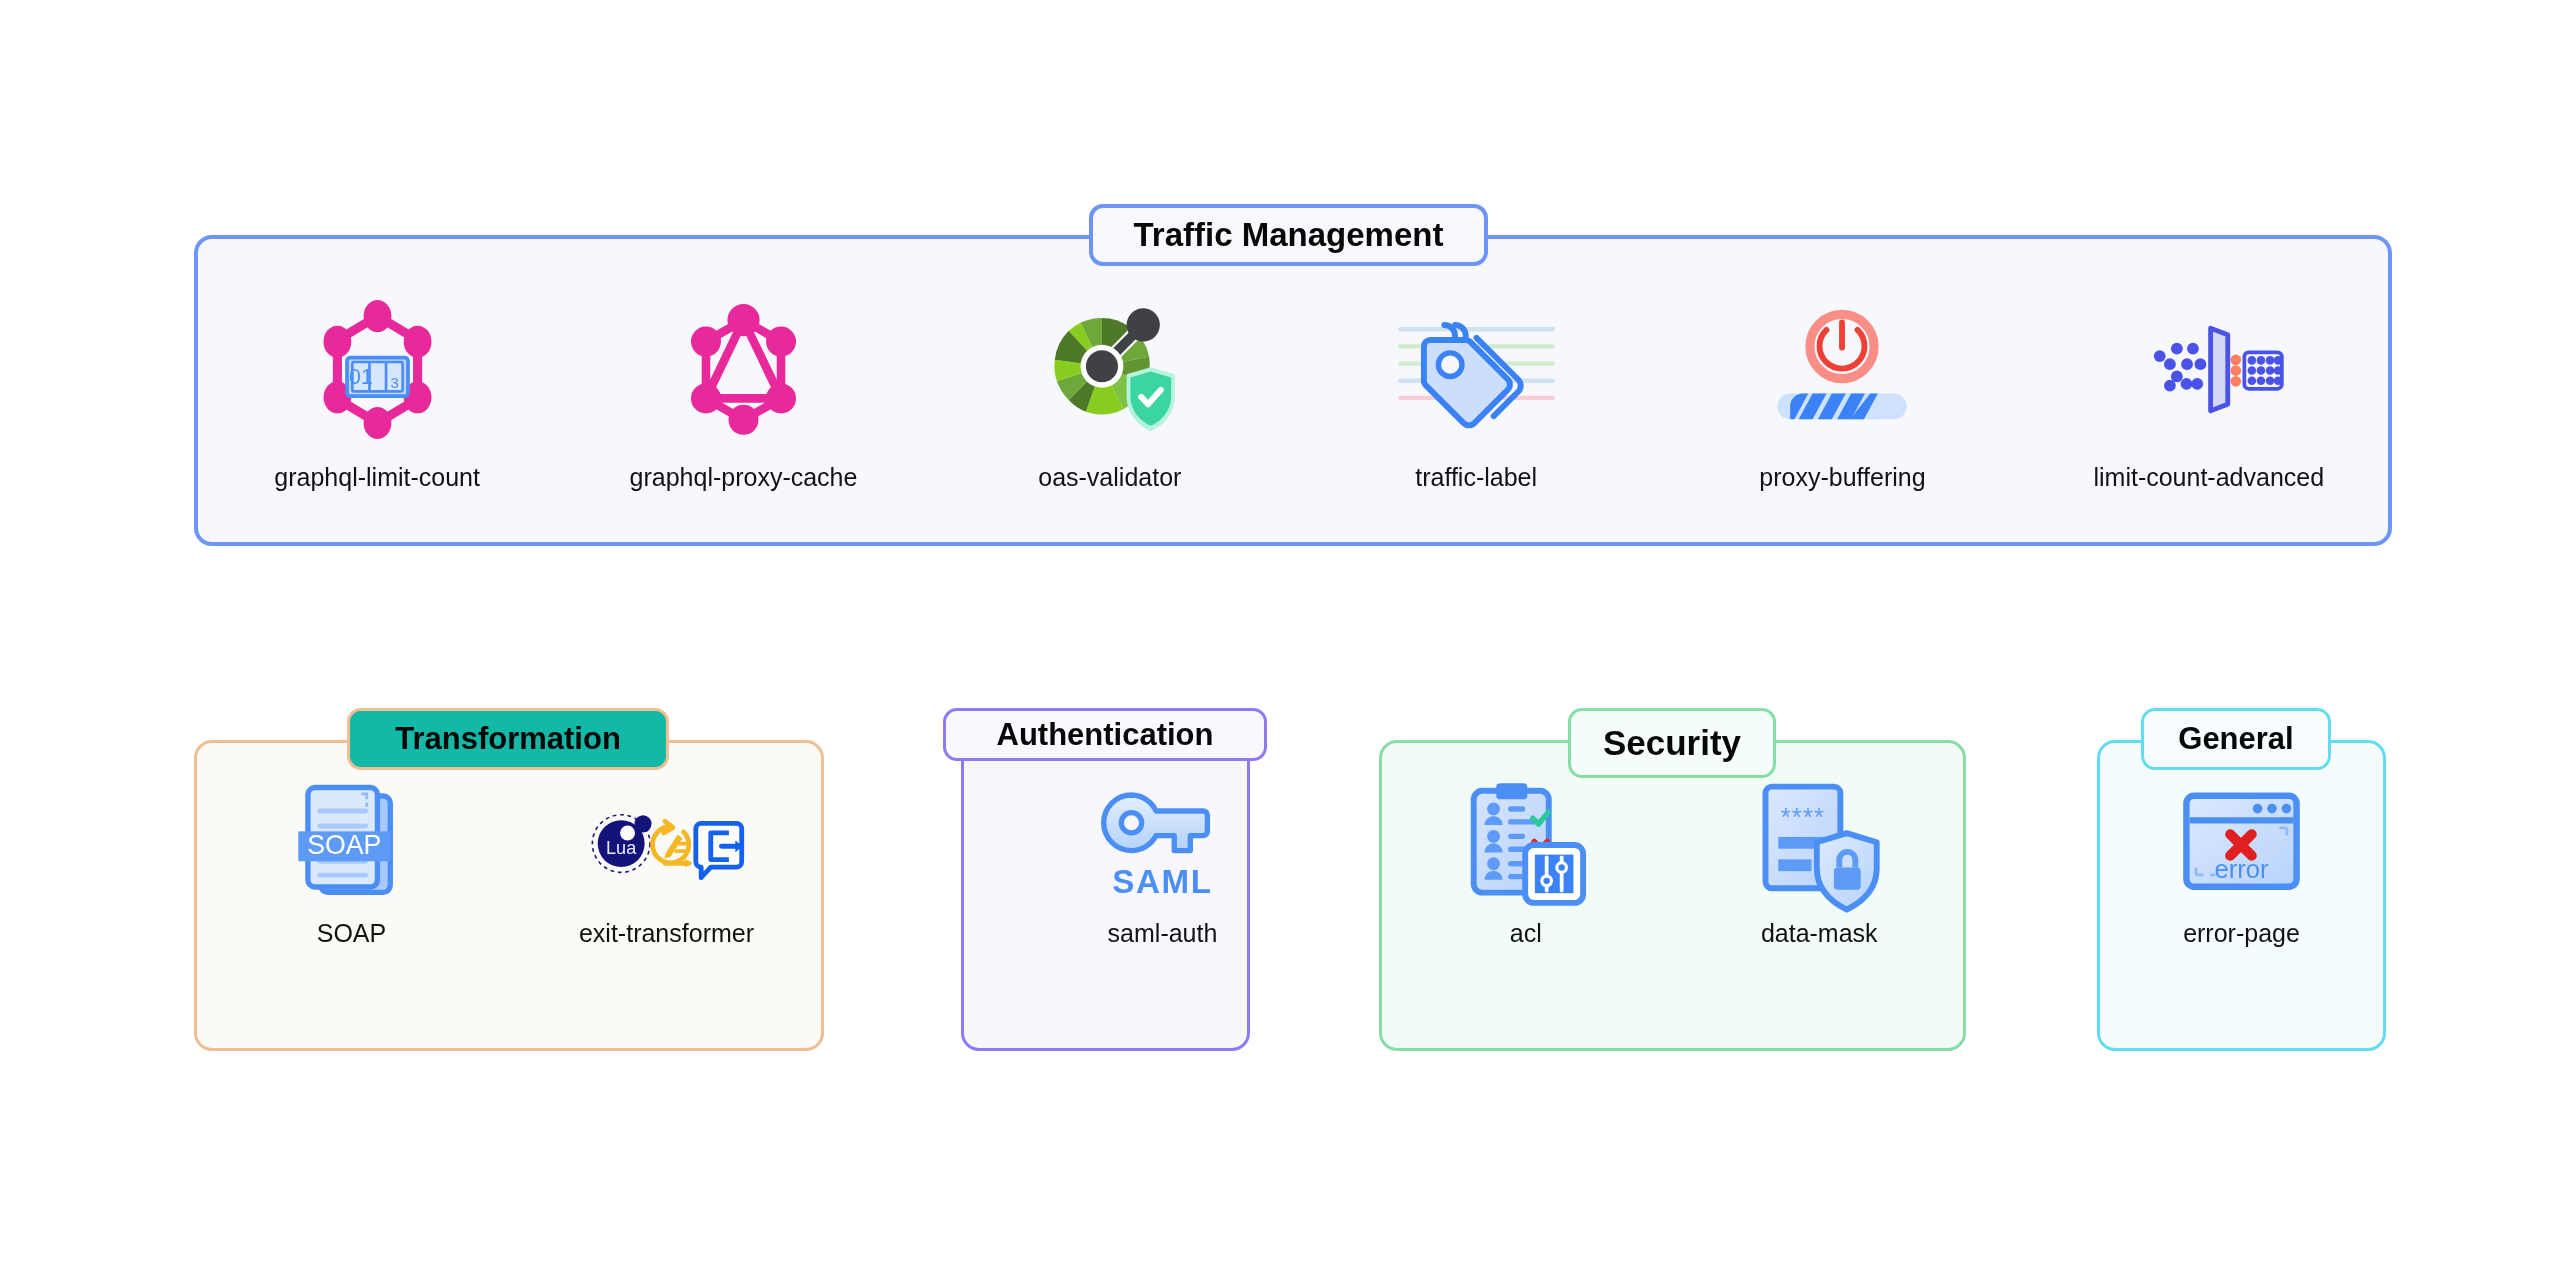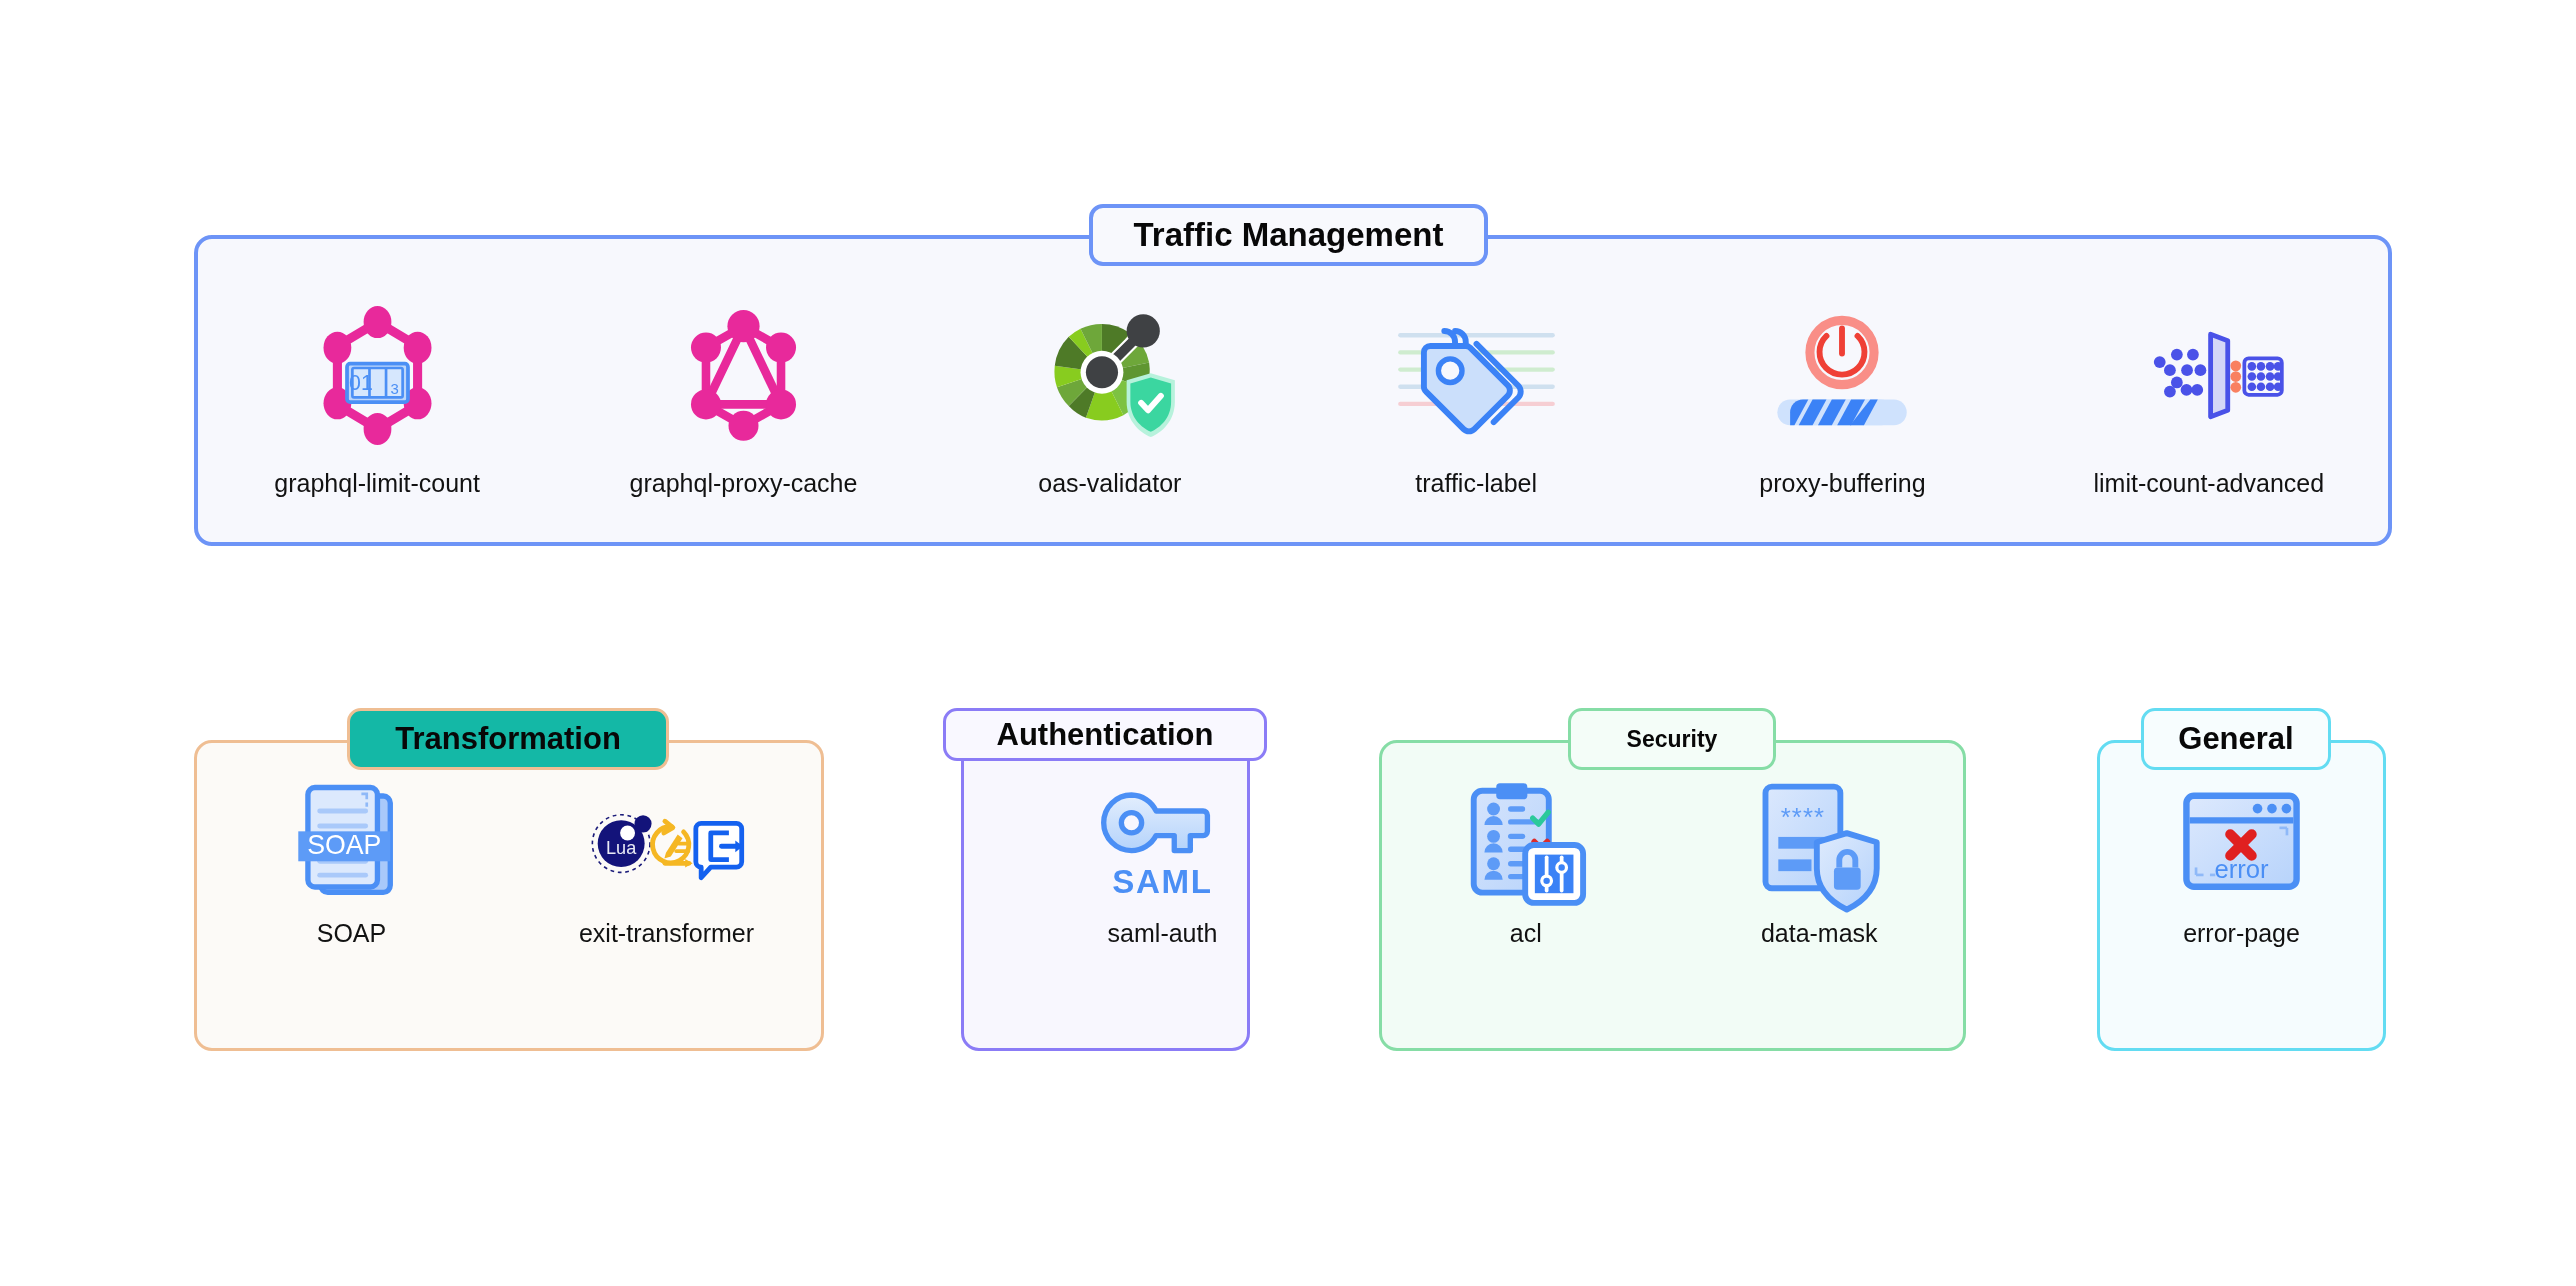--- a/index.html
+++ b/index.html
@@ -41,21 +41,21 @@
   #traffic-section{
     left:194px;top:235px;width:2198px;height:311px;
     border:4.3px solid #6d94f7;
     background:#f7f8fd;
   }
   #traffic-title{
     left:1089px;top:204px;width:399px;height:62px;
     border:4.3px solid #6d94f7;
     font-size:33px;
   }
-  #traffic-row{left:194px;top:295px;width:2198px;justify-content:space-around;align-items:flex-start;}
+  #traffic-row{left:194px;top:289px;width:2198px;justify-content:space-around;align-items:flex-start;}
   #traffic-row .tile{width:354px;}
   #traffic-row .art{height:161px;}
   #traffic-row .cap{font-size:25px;margin-top:13px;}
 
   
   #transformation-section{
     left:194px;top:740px;width:630px;height:311px;
     border:3.8px solid #efbe93;background:#fcfaf7;
   }
   #transformation-title{
@@ -74,22 +74,22 @@
     border:3.8px solid #8b7cf6;font-size:31px;background:#f9f8ff;
   }
   #auth-row{left:1018px;top:780px;width:289px;justify-content:center;}
   #auth-row .tile{width:279px;}
 
   #security-section{
     left:1379px;top:740px;width:587px;height:311px;
     border:3.8px solid #86dda6;background:#f2fcf6;
   }
   #security-title{
-    left:1568px;top:708px;width:208px;height:62px;
-    border:3.8px solid #86dda6;font-size:23px;background:#f4fdf8;
+    left:1568px;top:708px;width:208px;height:70px;
+    border:3.8px solid #86dda6;font-size:35px;background:#f4fdf8;
   }
   #security-row{left:1379px;top:780px;width:587px;justify-content:space-around;}
   #security-row .tile{width:257px;}
 
   #general-section{
     left:2097px;top:740px;width:289px;height:311px;
     border:3.8px solid #63dcf2;background:#f5fcfe;
   }
   #general-title{
     left:2141px;top:708px;width:190px;height:62px;

